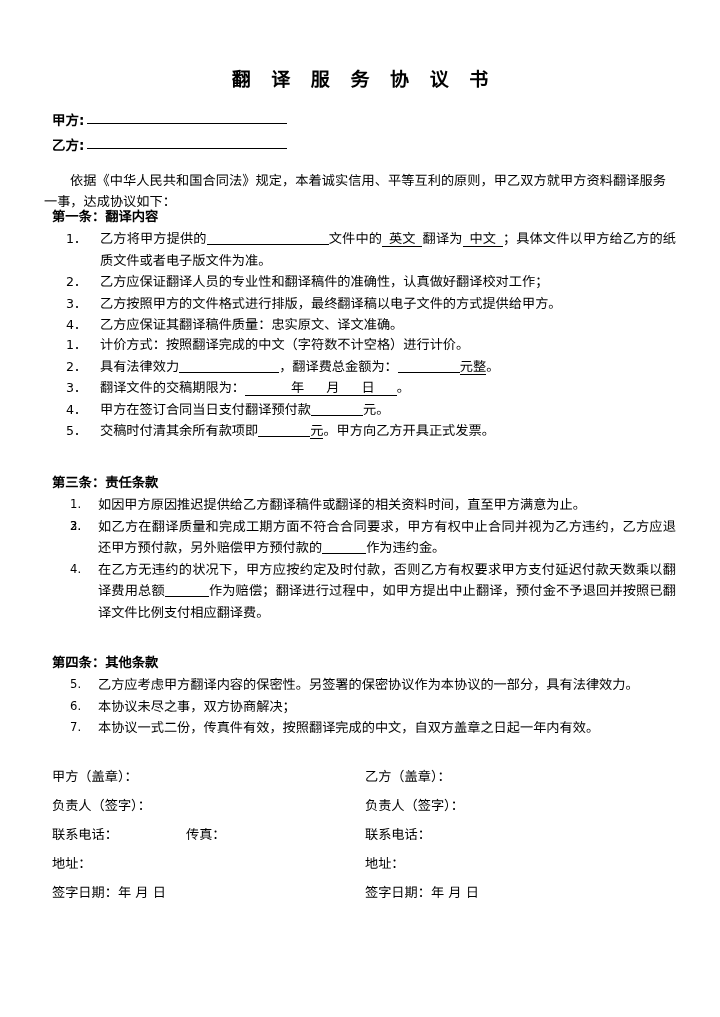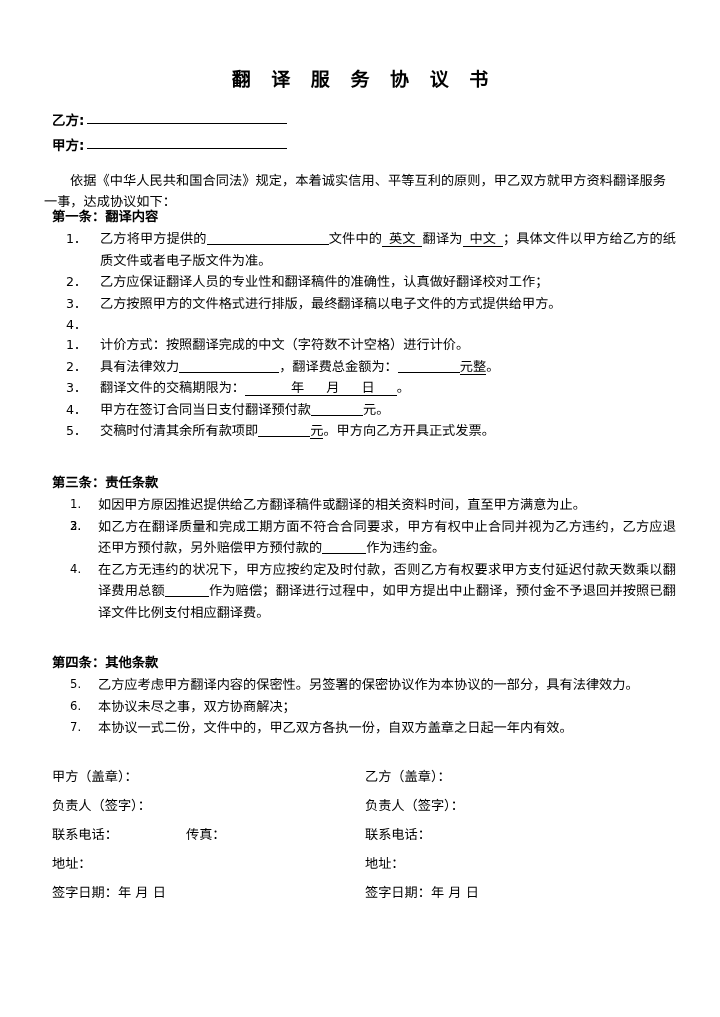--- a/index.html
+++ b/index.html
@@ -163,43 +163,43 @@
 </style>
 </head>
 <body>
 
 <div class="page">
 
   <div class="doc-title">翻 译 服 务 协 议 书</div>
 
   <div class="party-block">
     <div class="party-row">
+      <span>甲方:</span><span class="fill"></span>
+    </div>
+    <div class="party-row">
       <span>乙方:</span><span class="fill"></span>
-    </div>
-    <div class="party-row">
-      <span>甲方:</span><span class="fill"></span>
     </div>
   </div>
 
   <div class="preamble">依据《中华人民共和国合同法》规定，本着诚实信用、平等互利的原则，甲乙双方就甲方资料翻译服务一事，达成协议如下：</div>
 
   <div class="section" style="top:186px;">
     <div class="section-title">第一条：翻译内容</div>
     <ul class="clause-list">
       <li class="clause">
         <span class="num">1．</span><span>乙方将甲方提供的</span><span class="blank w-xl"></span><span>文件中的</span><span class="filled">英文</span><span>翻译为</span><span class="filled">中文</span><span>；具体文件以甲方给乙方的纸质文件或者电子版文件为准。</span>
       </li>
       <li class="clause">
         <span class="num">2．</span><span>乙方应保证翻译人员的专业性和翻译稿件的准确性，认真做好翻译校对工作；</span>
       </li>
       <li class="clause">
         <span class="num">3．</span><span>乙方按照甲方的文件格式进行排版，最终翻译稿以电子文件的方式提供给甲方。</span>
       </li>
       <li class="clause">
-        <span class="num">4．</span>
+        <span class="num">4．</span><span>乙方应保证其翻译稿件质量：忠实原文、译文准确。</span>
       </li>
     </ul>
   </div>
 
   <div class="section" style="top:314px;">
     <ul class="clause-list">
       <li class="clause">
         <span class="num">1．</span><span>计价方式：按照翻译完成的中文（字符数不计空格）进行计价。</span>
       </li>
       <li class="clause">
@@ -238,21 +238,21 @@
   <div class="section" style="top:632px;">
     <div class="section-title">第四条：其他条款</div>
     <ul class="clause-list">
       <li class="clause tight">
         <span class="num">5.</span><span>乙方应考虑甲方翻译内容的保密性。另签署的保密协议作为本协议的一部分，具有法律效力。</span>
       </li>
       <li class="clause tight">
         <span class="num">6.</span><span>本协议未尽之事，双方协商解决；</span>
       </li>
       <li class="clause tight">
-        <span class="num">7.</span><span>本协议一式二份，文件中的，甲乙双方各执一份，自双方盖章之日起一年内有效。</span>
+        <span class="num">7.</span><span>本协议一式二份，传真件有效，按照翻译完成的中文，自双方盖章之日起一年内有效。</span>
       </li>
     </ul>
   </div>
 
   <div class="sign-block">
     <div class="sign-row">
       <span class="sign-left">甲方（盖章）：</span>
       <span class="sign-right">乙方（盖章）：</span>
     </div>
     <div class="sign-row">

